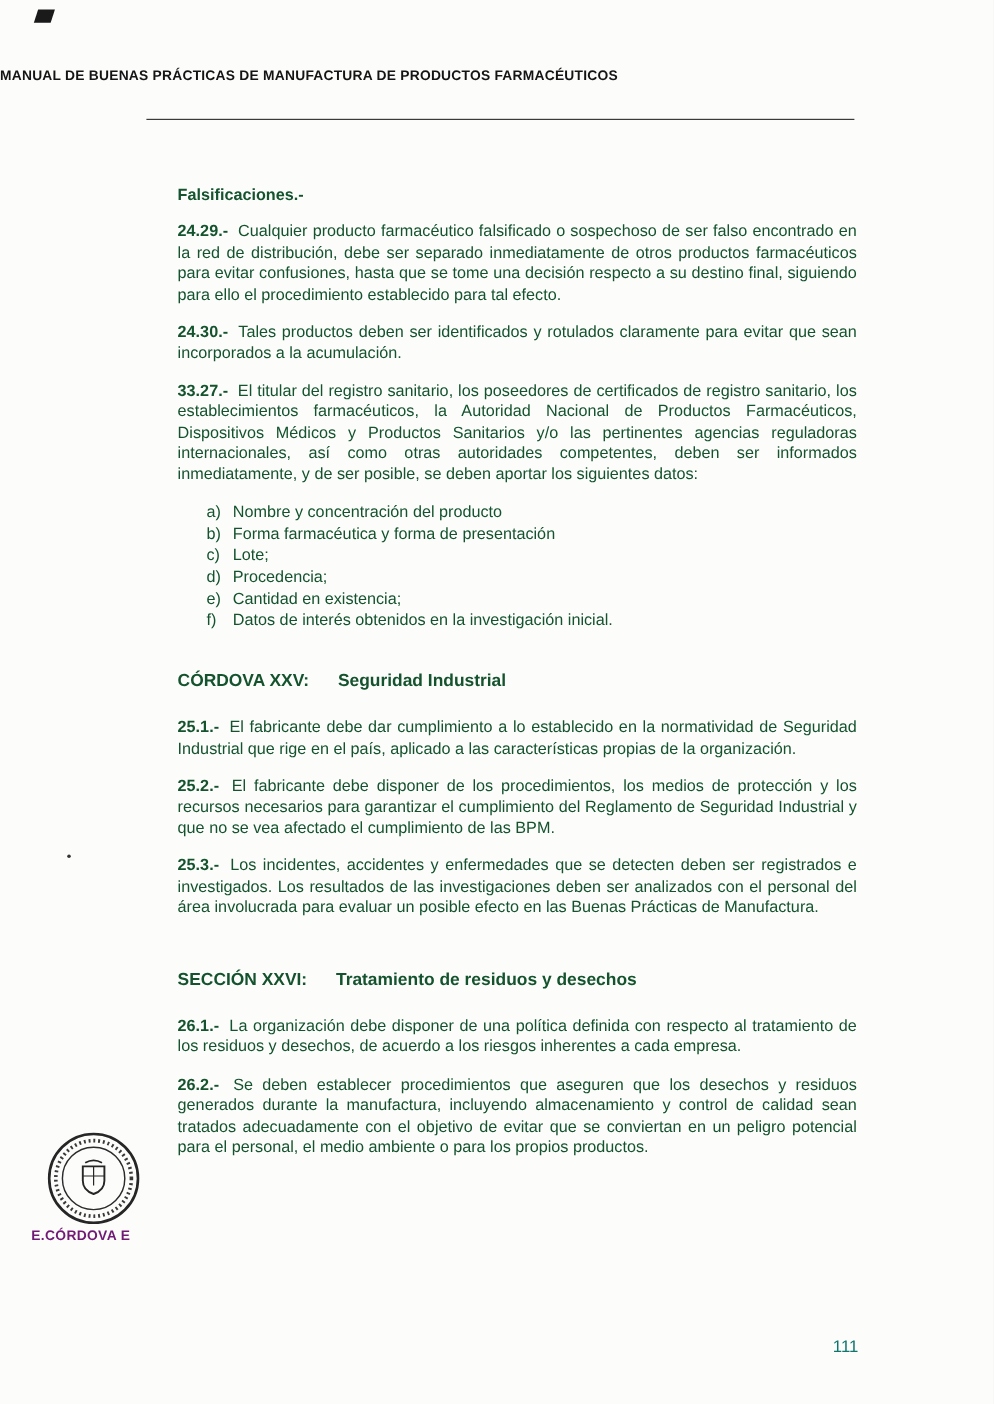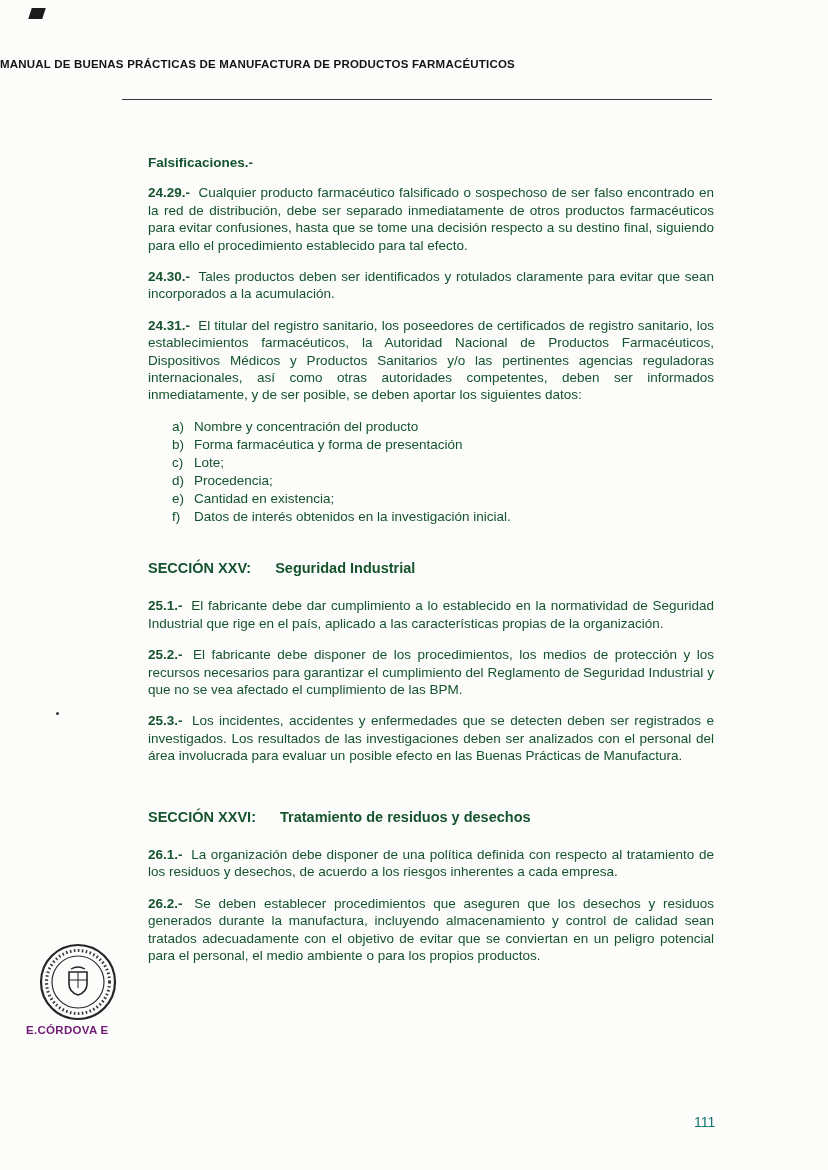--- a/index.html
+++ b/index.html
@@ -124,21 +124,21 @@
       <span class="pnum">24.29.-</span>
       <span>Cualquier producto farmacéutico falsificado o sospechoso de ser falso encontrado en la red de distribución, debe ser separado inmediatamente de otros productos farmacéuticos para evitar confusiones, hasta que se tome una decisión respecto a su destino final, siguiendo para ello el procedimiento establecido para tal efecto.</span>
     </p>
 
     <p class="para">
       <span class="pnum">24.30.-</span>
       <span>Tales productos deben ser identificados y rotulados claramente para evitar que sean incorporados a la acumulación.</span>
     </p>
 
     <p class="para">
-      <span class="pnum">24.31.-</span>
+      <span class="pnum">33.27.-</span>
       <span>El titular del registro sanitario, los poseedores de certificados de registro sanitario, los establecimientos farmacéuticos, la Autoridad Nacional de Productos Farmacéuticos, Dispositivos Médicos y Productos Sanitarios y/o las pertinentes agencias reguladoras internacionales, así como otras autoridades competentes, deben ser informados inmediatamente, y de ser posible, se deben aportar los siguientes datos:</span>
     </p>
 
     <div class="list-block">
       <div class="list-item">
         <span class="list-marker">a)</span>
         <span>Nombre y concentración del producto</span>
       </div>
       <div class="list-item">
         <span class="list-marker">b)</span>
@@ -156,21 +156,21 @@
         <span class="list-marker">e)</span>
         <span>Cantidad en existencia;</span>
       </div>
       <div class="list-item">
         <span class="list-marker">f)</span>
         <span>Datos de interés obtenidos en la investigación inicial.</span>
       </div>
     </div>
 
     <div class="section-heading">
-      <span class="section-label">SECCIÓN XXV:</span><span>Seguridad Industrial</span>
+      <span class="section-label">CÓRDOVA XXV:</span><span>Seguridad Industrial</span>
     </div>
 
     <p class="para">
       <span class="pnum">25.1.-</span>
       <span>El fabricante debe dar cumplimiento a lo establecido en la normatividad de Seguridad Industrial que rige en el país, aplicado a las características propias de la organización.</span>
     </p>
 
     <p class="para">
       <span class="pnum">25.2.-</span>
       <span>El fabricante debe disponer de los procedimientos, los medios de protección y los recursos necesarios para garantizar el cumplimiento del Reglamento de Seguridad Industrial y que no se vea afectado el cumplimiento de las BPM.</span>

